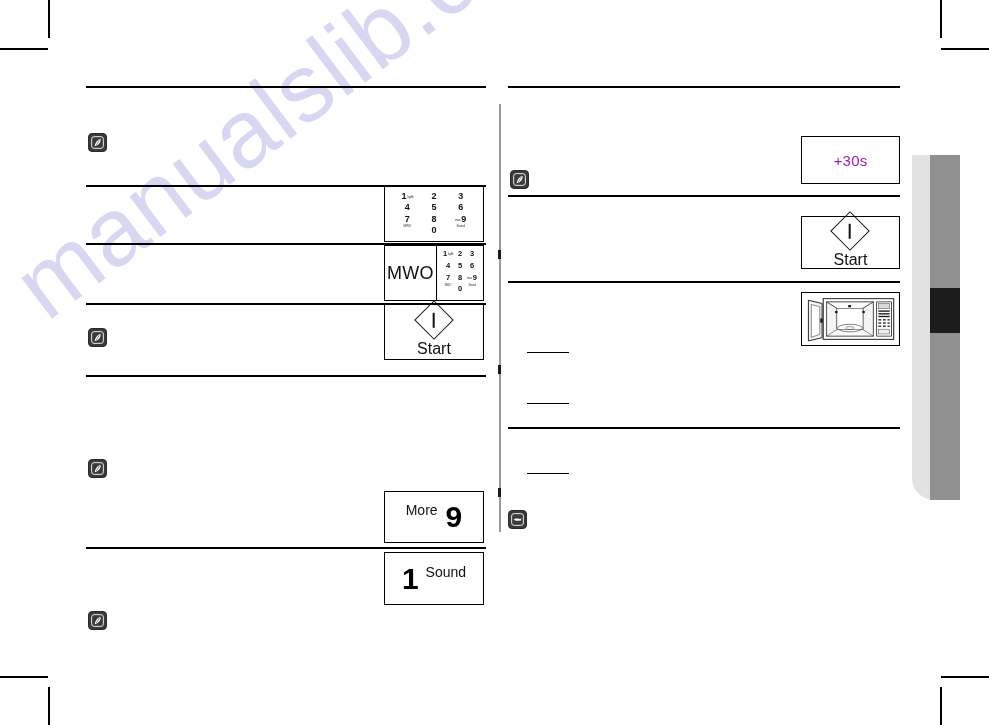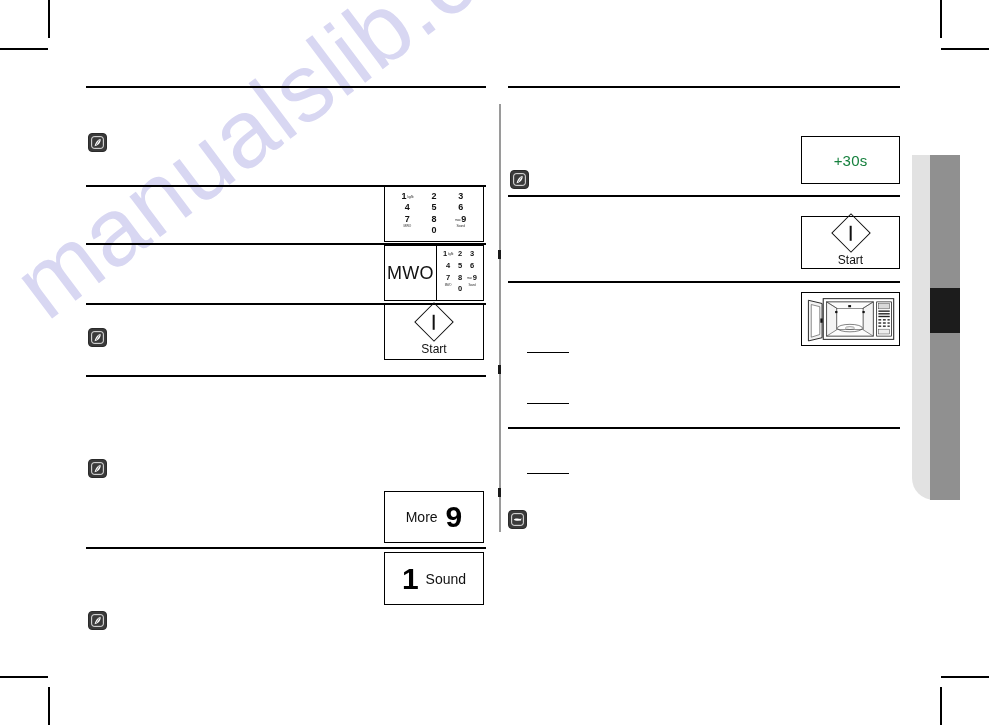--- a/index.html
+++ b/index.html
@@ -47,45 +47,45 @@
     display:flex;align-items:center;justify-content:center;
     box-sizing:border-box;border:1px solid #2a2a2a;
   }
   .note-icon svg{display:block;}
 
   
   .btn{
     position:absolute;border:1.6px solid #000;background:#fff;z-index:4;
     box-sizing:border-box;display:flex;align-items:center;justify-content:center;
   }
-  .btn-label{font-size:15px;color:#15803d;letter-spacing:.2px;}
+  .btn-label{font-size:15px;color:#a21caf;letter-spacing:.2px;}
 
   
   .start-inner{display:flex;flex-direction:column;align-items:center;justify-content:center;gap:2px;}
   .diamond{
     width:26px;height:26px;border:1.6px solid #111;transform:rotate(45deg);
     display:flex;align-items:center;justify-content:center;margin-bottom:4px;
   }
   .diamond .bar{width:1.8px;height:15px;background:#111;transform:rotate(-45deg);}
-  .start-text{font-size:12px;color:#111;}
+  .start-text{font-size:16px;color:#111;}
 
   
   .stop-inner{display:flex;flex-direction:column;align-items:center;justify-content:center;}
   .stop-circle{
     width:22px;height:22px;border:1.6px solid #111;border-radius:50%;
     display:flex;align-items:center;justify-content:center;margin-bottom:3px;
   }
   .stop-tri{
     width:0;height:0;border-left:6px solid transparent;border-right:6px solid transparent;
     border-top:10px solid #111;
   }
   .stop-text{font-size:9.5px;line-height:10.5px;text-align:center;color:#111;}
 
   
-  .ml{display:flex;align-items:center;justify-content:center;}
+  .ml{display:flex;align-items:flex-start;justify-content:center;}
   .ml .small{font-size:14px;color:#111;}
   .ml .big{font-size:30px;font-weight:bold;color:#000;line-height:1;}
 
   
   .keypad{
     display:grid;grid-template-columns:repeat(3,1fr);grid-template-rows:repeat(4,1fr);
     width:100%;height:100%;box-sizing:border-box;padding:5px 9px 4px 9px;
   }
   .key{display:flex;align-items:baseline;justify-content:center;gap:1px;}
   .key .num{font-size:9px;font-weight:bold;color:#111;line-height:1;}

